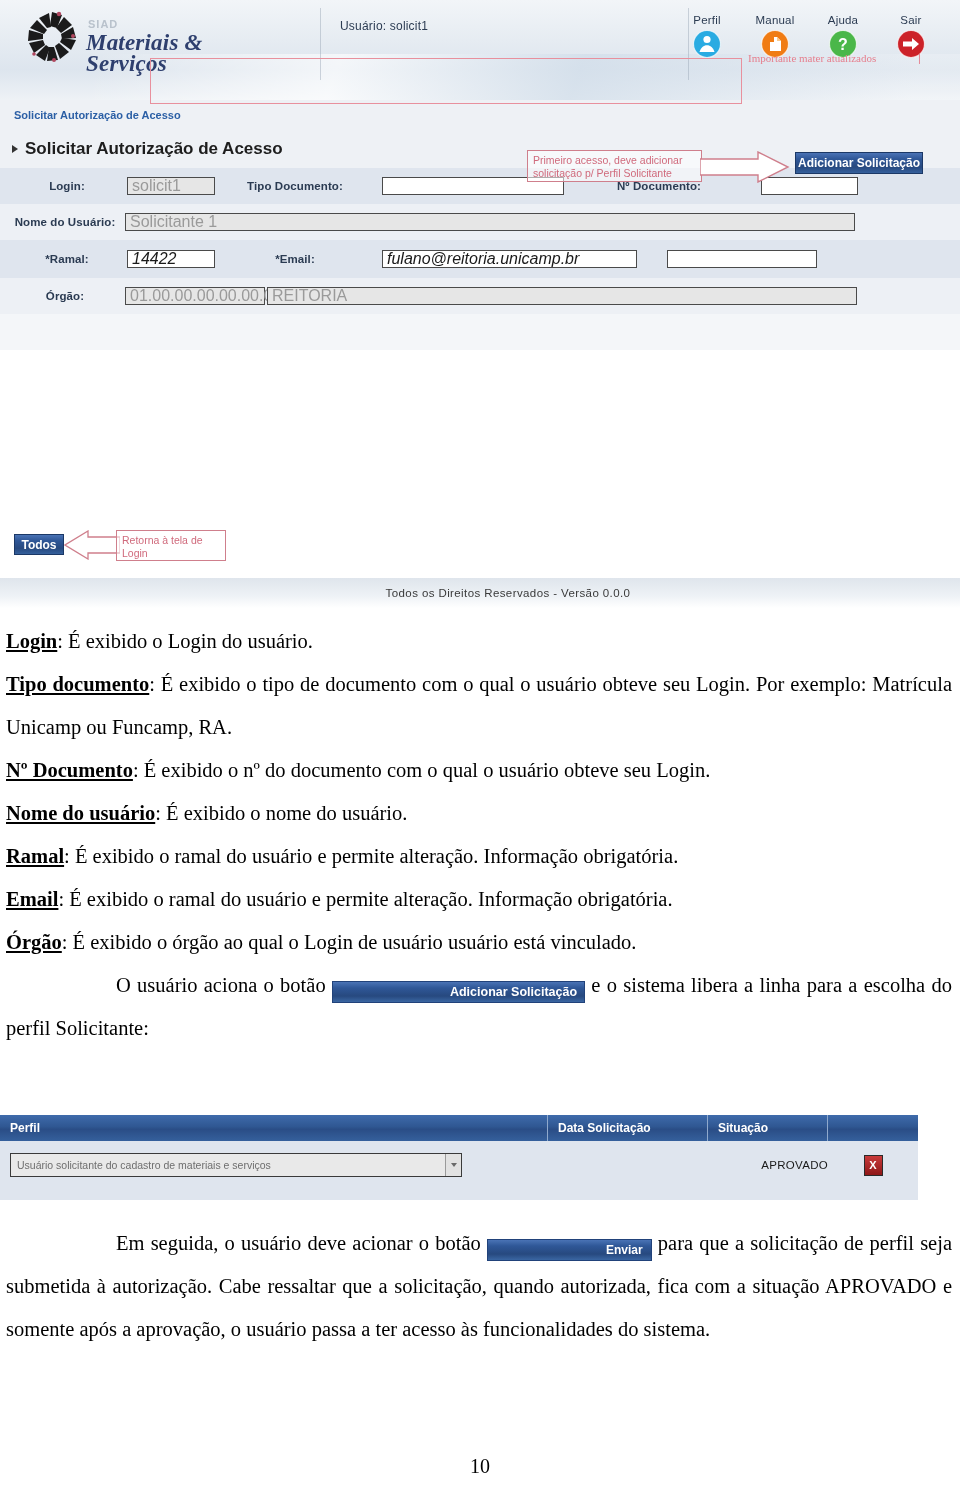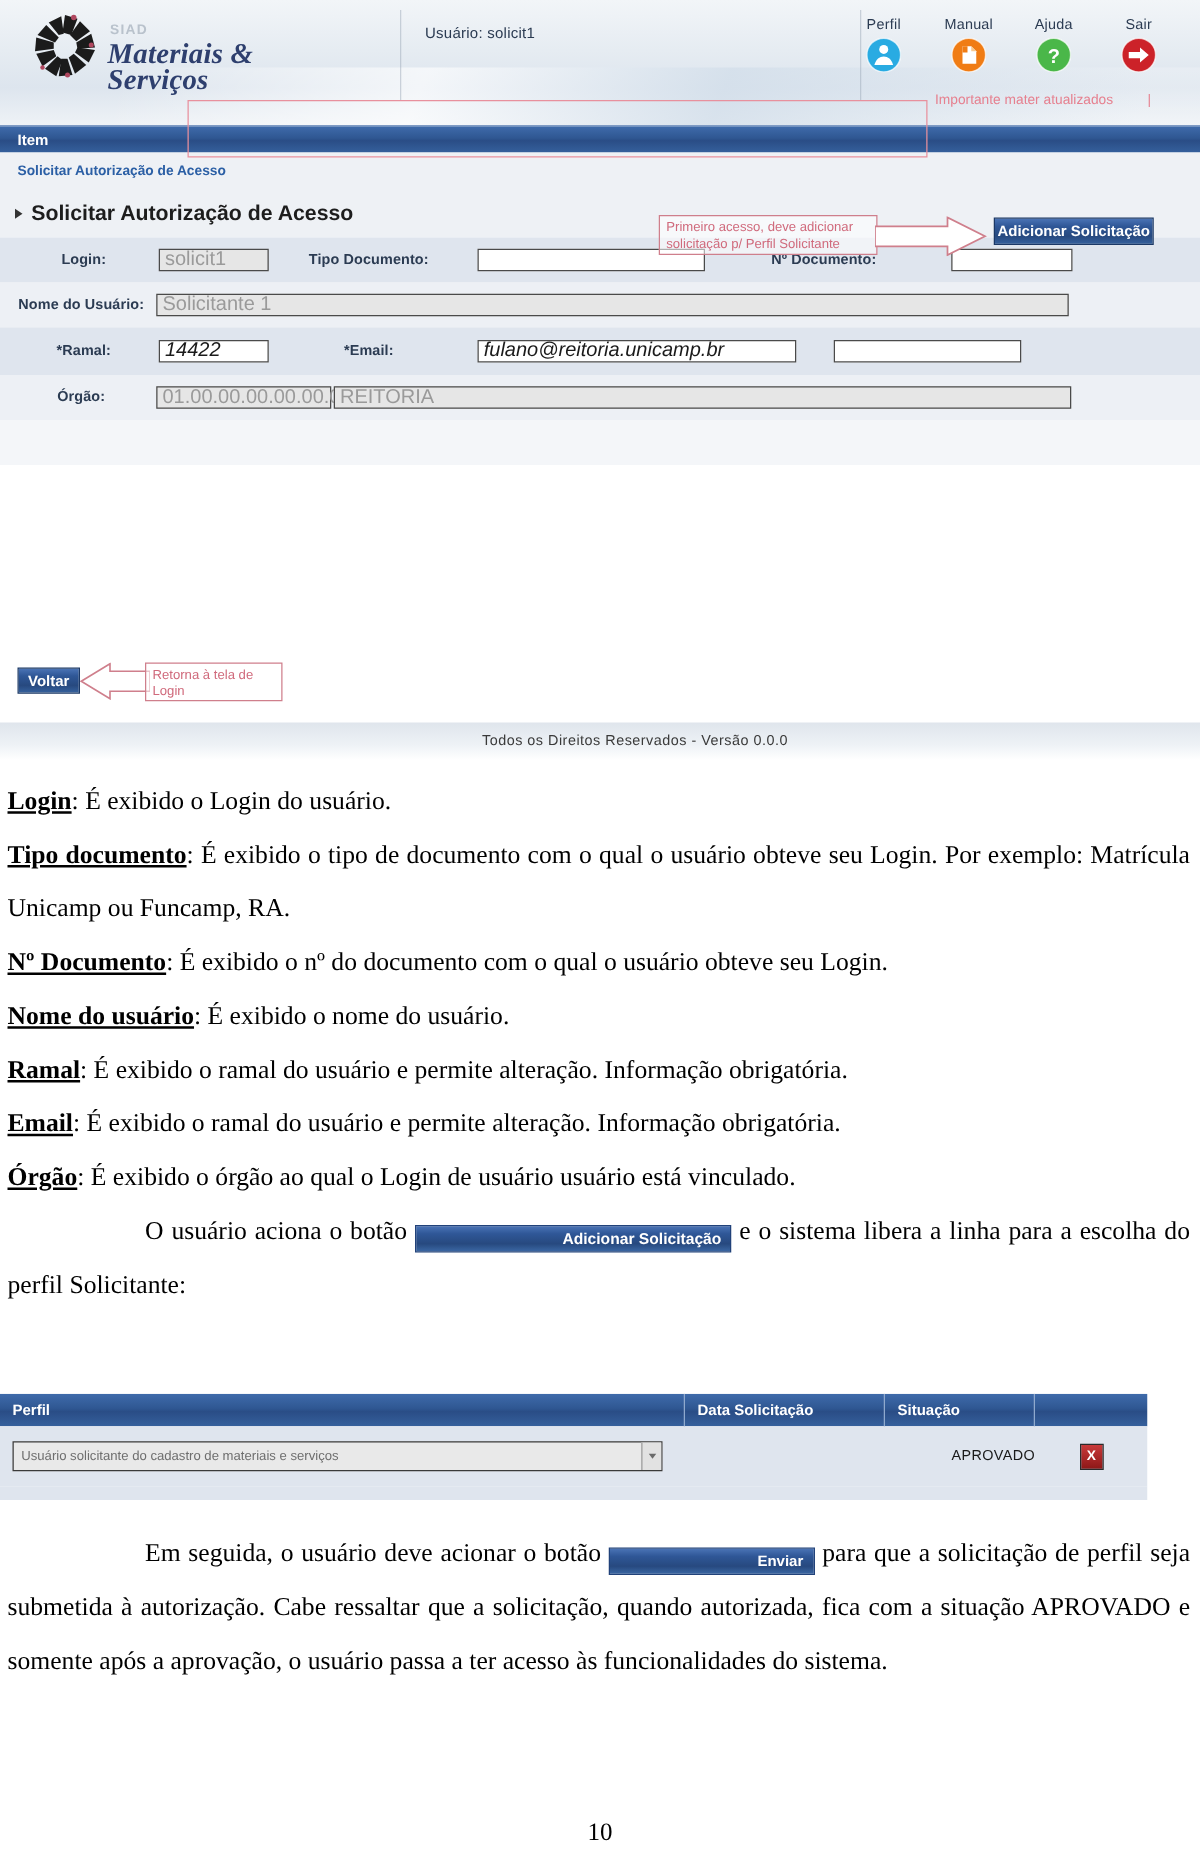--- a/index.html
+++ b/index.html
@@ -270,21 +270,20 @@
             <svg width="28" height="28" viewBox="0 0 28 28">
               <circle cx="14" cy="14" r="13.5" fill="#cc2229"></circle>
               <circle cx="14" cy="14" r="13.5" fill="none" stroke="#ffffff" stroke-width="1.2" opacity=".7"></circle>
               <path d="M6 11.5h9V8l7 6-7 6v-3.5H6z" fill="#ffffff"></path>
             </svg>
           </span>
         </div>
       </div>
     </div>
 
-    <div class="item-bar">Item</div>
 
     <div class="crumb">Solicitar Autorização de Acesso</div>
 
     <div class="sec-title">
       <span class="caret"></span>
       <span>Solicitar Autorização de Acesso</span>
     </div>
 
     <div class="form-area">
 
@@ -312,38 +311,38 @@
 
       <div class="frow lite">
         <span class="flabel" style="width:106px">Órgão:</span>
         <span class="finput" style="width:140px">01.00.00.00.00.00.00</span>
         <span class="finput" style="width:590px;margin-left:2px">REITORIA</span>
       </div>
 
       <div style="height:32px"></div>
 
       <div class="annot-outline" style="left:150px;top:-110px;width:590px;height:44px;"></div>
-      <div class="annot-plain" style="left:748px;top:-116px;">Importante mater atualizados</div>
+      <div class="annot-plain" style="left:748px;top:-116px;font-family:Liberation Serif, serif;">Importante mater atualizados</div>
       <div class="annot-plain" style="left:918px;top:-116px;">|</div>
 
       <div class="annot-box" style="left:527px;top:-18px;width:175px;height:32px;">
         <div>Primeiro acesso, deve adicionar</div>
         <div>solicitação p/ Perfil Solicitante</div>
       </div>
       <div style="position:absolute;left:700px;top:-17px;">
         <svg width="90" height="32" viewBox="0 0 90 32">
           <path d="M0 8 H58 V1 L88 16 L58 31 V24 H0 Z" fill="#ffffff" stroke="#cf7f8c" stroke-width="1.4"></path>
         </svg>
       </div>
       <div class="btn-blue" style="position:absolute;left:795px;top:-16px;width:128px;height:22px;">Adicionar Solicitação</div>
     </div>
 
     <div class="body-white"></div>
 
-    <div class="btn-blue" style="position:absolute;left:14px;top:534px;width:50px;height:21px;">Voltar</div>
+    <div class="btn-blue" style="position:absolute;left:14px;top:534px;width:50px;height:21px;">Todos</div>
     <div style="position:absolute;left:64px;top:530px;">
       <svg width="56" height="30" viewBox="0 0 56 30">
         <path d="M56 7 H24 V1 L1 15 L24 29 V23 H56 Z" fill="#ffffff" stroke="#cf7f8c" stroke-width="1.3"></path>
       </svg>
     </div>
     <div class="annot-box" style="left:116px;top:530px;width:110px;height:31px;">
       <div>Retorna à tela de</div>
       <div>Login</div>
     </div>
 
@@ -371,21 +370,21 @@
 
   <div class="tbl-shot">
     <div class="tbl-head">
       <div style="width:548px">Perfil</div>
       <div style="width:160px">Data Solicitação</div>
       <div style="width:120px">Situação</div>
       <div style="width:90px"></div>
     </div>
     <div class="tbl-row">
       <div style="width:548px;padding-left:10px">
-        <span class="sel" style="width:520px">
+        <span class="sel" style="width:452px">
           <span>Usuário solicitante do cadastro de materiais e serviços</span>
           <span class="arrowbox">
               <i></i>
             </span>
         </span>
       </div>
       <div style="width:160px;padding-left:10px">
         <span class="status"></span>
       </div>
       <div style="width:120px;justify-content:flex-end">

